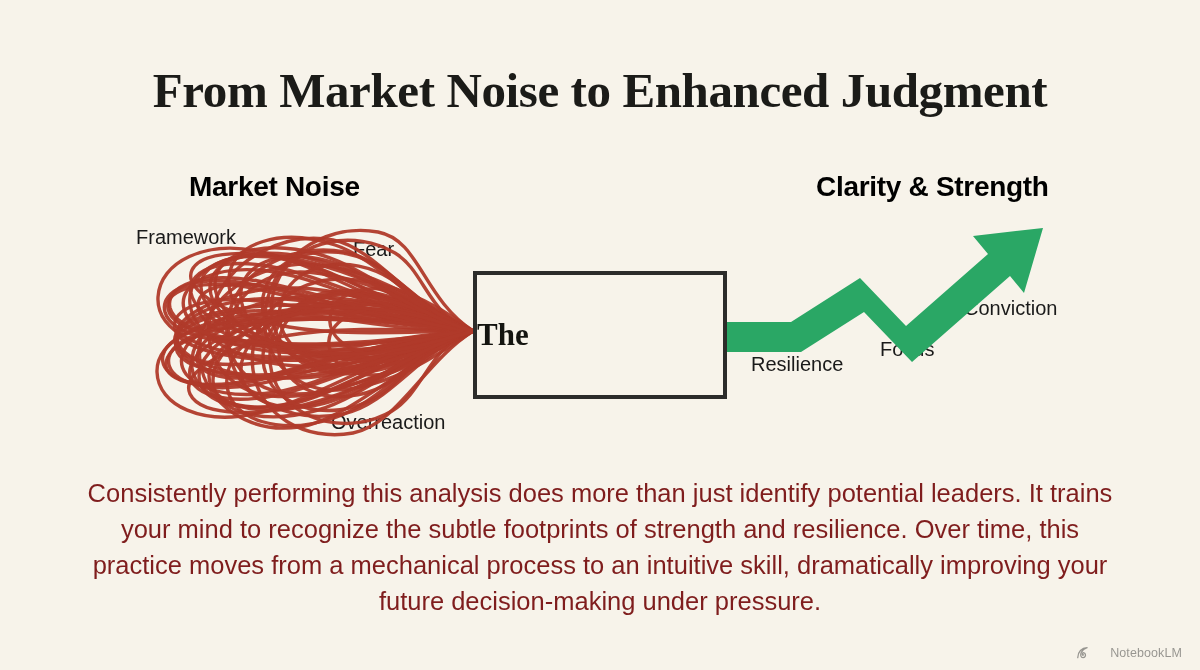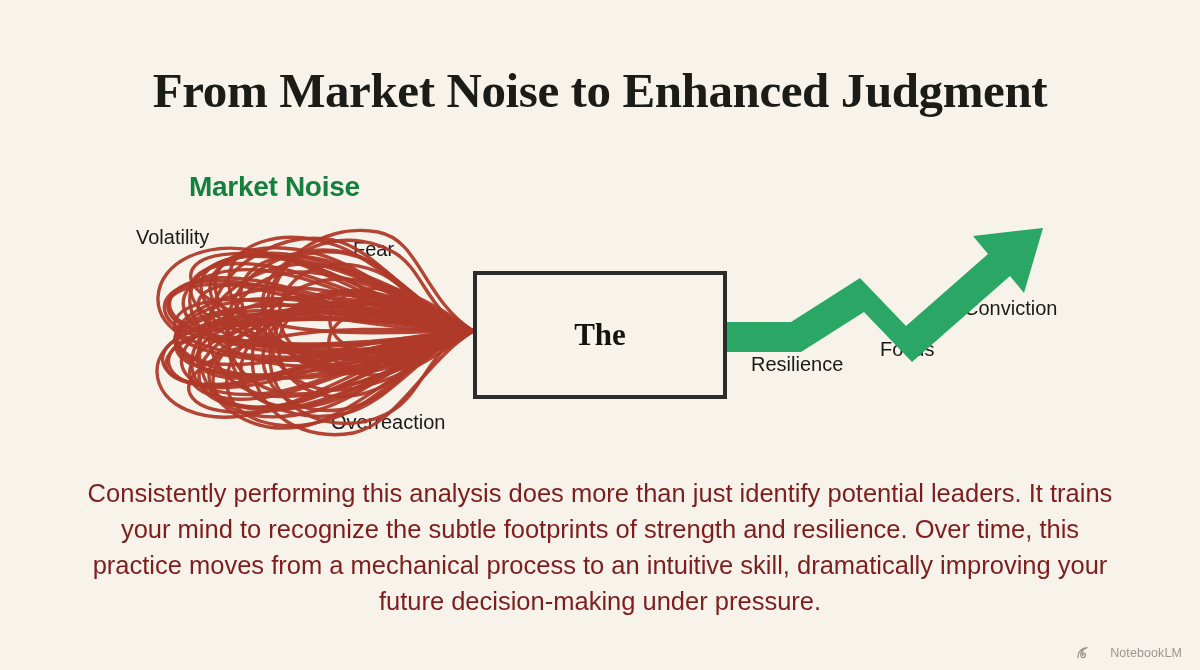--- a/index.html
+++ b/index.html
@@ -35,21 +35,21 @@
     color: #1b1b18;
     white-space: nowrap;
   }
 
   
   .col-heading {
     position: absolute;
     font-weight: 700;
     font-size: 28px;
     letter-spacing: -0.3px;
-    color: #15803d;
+    color: #000000;
     white-space: nowrap;
   }
   #heading-noise { left: 189px; top: 171px; }
   #heading-clarity { left: 816px; top: 171px; }
 
   
   .node-label {
     position: absolute;
     font-size: 20px;
     font-weight: 400;
@@ -68,21 +68,20 @@
     position: absolute;
     left: 473px;
     top: 271px;
     width: 254px;
     height: 128px;
     border: 4px solid #2c2c2a;
     background: #f7f3ea;
     box-sizing: border-box;
     display: flex;
     align-items: center;
-    justify-content: center;
     z-index: 4;
   }
   #framework-box .fw-text {
     font-family: "Liberation Serif", "DejaVu Serif", serif;
     font-weight: 700;
     font-size: 31px;
     line-height: 1.16;
     text-align: center;
     color: #141410;
   }
@@ -129,20 +128,21 @@
 </style>
 </head>
 <body>
 
 <div id="canvas">
 
   <div class="main-title">From Market Noise to Enhanced Judgment</div>
 
   <div class="col-heading" id="heading-noise">Market Noise</div>
 
+  <div class="col-heading" id="heading-clarity">Clarity &amp; Strength</div>
 
   <svg class="art" id="scribble-layer" viewBox="0 0 1200 670">
     <g fill="none" stroke="#b03a2a" stroke-width="3.4" stroke-linecap="round" stroke-opacity="0.95">
       <path d="M473 331 C 400 320, 330 268, 262 252 C 205 239, 160 262, 158 297 C 156 333, 206 352, 258 356 C 330 362, 412 345, 473 331"></path>
       <path d="M473 331 C 398 344, 322 398, 258 413 C 203 426, 158 406, 157 372 C 156 340, 204 318, 259 314 C 333 309, 414 322, 473 331"></path>
       <path d="M473 331 C 410 306, 376 248, 333 240 C 283 231, 231 260, 214 303 C 196 349, 224 392, 272 396 C 340 402, 424 356, 473 331"></path>
       <path d="M473 331 C 414 355, 349 420, 299 427 C 250 434, 206 405, 200 361 C 194 312, 238 272, 291 265 C 357 257, 428 307, 473 331"></path>
       <path d="M473 331 C 422 297, 420 240, 378 232 C 331 223, 281 252, 268 297 C 253 348, 289 392, 337 390 C 392 387, 441 353, 473 331"></path>
       <path d="M473 331 C 424 362, 398 424, 353 433 C 305 442, 259 415, 253 370 C 246 318, 292 277, 344 279 C 400 281, 446 311, 473 331"></path>
       <path d="M473 331 C 418 318, 356 290, 300 288 C 236 286, 176 312, 176 336 C 176 360, 232 380, 298 378 C 362 376, 424 345, 473 331"></path>
@@ -182,21 +182,21 @@
       <path d="M473 331 C 412 320, 336 281, 283 269 C 226 256, 187 268, 191 293 C 196 320, 255 344, 318 349 C 382 354, 443 336, 473 331"></path>
       <path d="M473 331 C 436 333, 430 351, 410 364 C 380 383, 340 376, 331 353 C 322 330, 345 310, 375 309 C 412 307, 452 326, 473 331"></path>
       <path d="M473 331 C 436 329, 430 312, 411 299 C 381 281, 341 288, 332 310 C 323 333, 346 353, 376 354 C 413 356, 452 336, 473 331"></path>
       <path d="M473 331 C 408 338, 318 372, 258 384 C 200 395, 164 379, 169 357 C 175 334, 232 320, 300 319 C 374 318, 444 328, 473 331"></path>
       <path d="M473 331 C 408 324, 318 292, 258 281 C 200 271, 165 286, 170 308 C 176 331, 233 344, 301 344 C 374 344, 444 334, 473 331"></path>
       <path d="M473 331 C 419 346, 368 390, 314 404 C 256 419, 208 404, 209 375 C 210 343, 266 315, 327 309 C 387 303, 444 323, 473 331"></path>
       <path d="M473 331 C 419 316, 368 274, 315 260 C 257 244, 209 259, 210 288 C 211 320, 266 347, 328 353 C 388 359, 444 339, 473 331"></path>
     </g>
   </svg>
 
-  <div class="node-label" id="label-volatility">Volatility</div>
+  <div class="node-label" id="label-volatility">Framework</div>
   <div class="node-label" id="label-fear">Fear</div>
   <div class="node-label" id="label-overreaction">Overreaction</div>
 
   <div id="framework-box">
     <div class="fw-text">
       <div>The</div>
     </div>
   </div>
 
   <svg class="art" id="arrow-layer" viewBox="0 0 1200 670">

